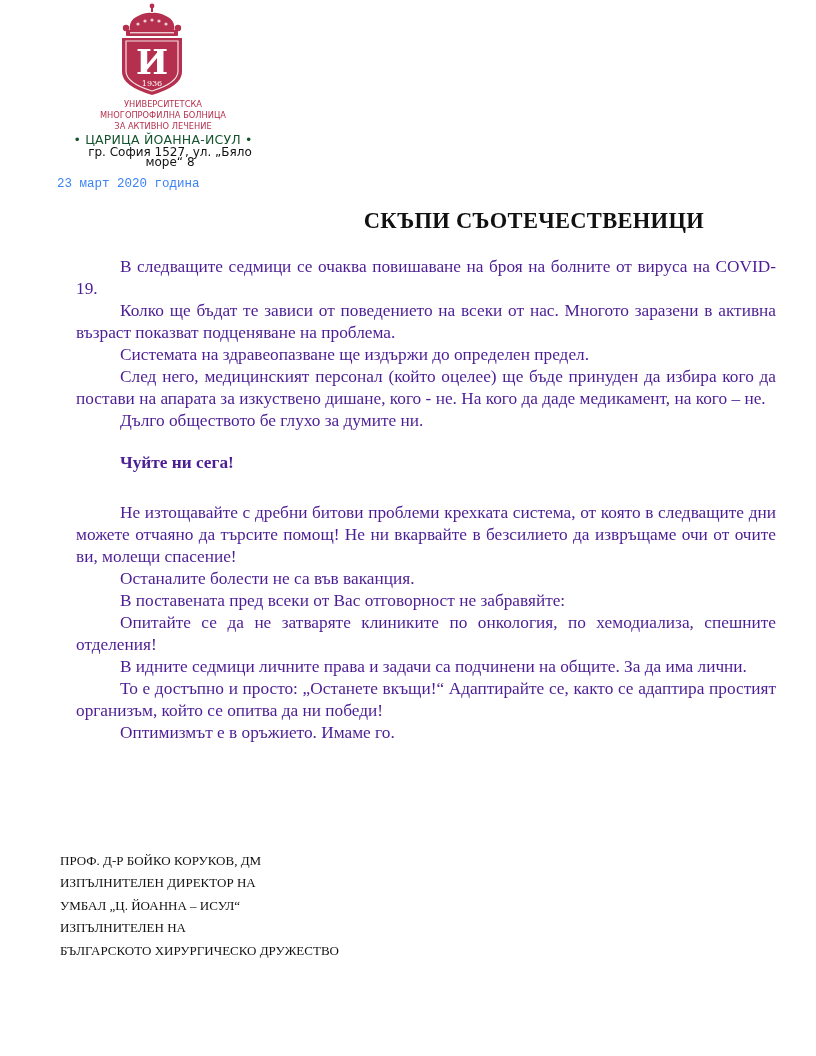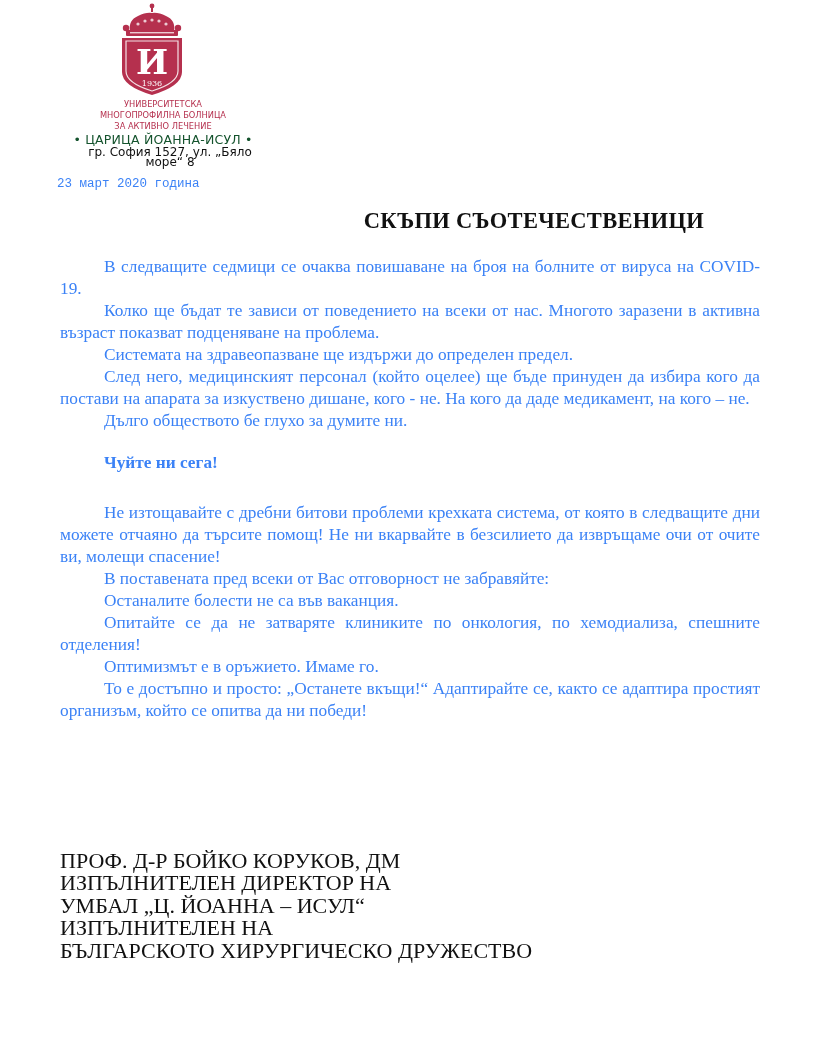--- a/index.html
+++ b/index.html
@@ -11,26 +11,26 @@
     .logo svg { position: absolute; left: 60px; top: 0; }
     .logo-lines { position: absolute; left: 12px; top: 96px; width: 190px; text-align: center; font-family: "DejaVu Sans", sans-serif; }
     .logo-line { color: #b5304e; font-size: 9.2px; line-height: 11px; letter-spacing: 0px; transform: scaleX(0.9); }
     .logo-name { color: #14532d; font-size: 12.5px; line-height: 15px; letter-spacing: 0.2px; margin-top: 1px; }
     .logo-addr { color: #111; font-size: 12px; line-height: 10px; margin-top: 0px; padding-left: 14px; }
 
     .date { position: absolute; left: 57px; top: 177px; font-family: Liberation Mono, monospace; font-size: 12.5px; color: #3b82f6; }
 
     .title { position: absolute; left: 0; width: 665px; top: 208px; text-align: right; font-family: "Liberation Serif", serif; font-weight: bold; font-size: 22.5px; letter-spacing: 0.3px; color: #111; margin-left: 39px; }
 
-    .body { position: absolute; left: 60px; width: 700px; top: 256px; font-family: "Liberation Serif", serif; font-size: 17.3px; line-height: 22px; color: #3b82f6; }
+    .body { position: absolute; left: 76px; width: 700px; top: 256px; font-family: "Liberation Serif", serif; font-size: 17.3px; line-height: 22px; color: #4c1d95; }
     .p { text-indent: 44px; text-align: justify; margin: 0; }
     .p-last { text-align-last: left; }
     .heading { text-indent: 44px; font-weight: bold; margin: 20px 0 28px 0; }
 
-    .signature { position: absolute; left: 60px; top: 850px; font-family: "Liberation Serif", serif; font-size: 22px; line-height: 22.4px; color: #111; }
+    .signature { position: absolute; left: 60px; top: 850px; font-family: "Liberation Serif", serif; font-size: 13px; line-height: 22.4px; color: #111; }
     .signature div { white-space: nowrap; }
   </style>
 </head>
 <body>
 
 <div class="page">
 
   <div class="logo">
     <svg width="72" height="94" viewBox="0 0 72 94">
 
@@ -72,25 +72,26 @@
   <div class="body">
     <p class="p p-last">В следващите седмици се очаква повишаване на броя на болните от вируса на COVID-19.</p>
     <p class="p p-last">Колко ще бъдат те зависи от поведението на всеки от нас. Многото заразени в активна възраст показват подценяване на проблема.</p>
     <p class="p p-last">Системата на здравеопазване ще издържи до определен предел.</p>
     <p class="p p-last">След него, медицинският персонал (който оцелее) ще бъде принуден да избира кого да постави на апарата за изкуствено дишане, кого - не. На кого да даде медикамент, на кого – не.</p>
     <p class="p p-last">Дълго обществото бе глухо за думите ни.</p>
 
     <p class="heading">Чуйте ни сега!</p>
 
     <p class="p p-last">Не изтощавайте с дребни битови проблеми крехката система, от която в следващите дни можете отчаяно да търсите помощ! Не ни вкарвайте в безсилието да извръщаме очи от очите ви, молещи спасение!</p>
+    <p class="p p-last">Останалите болести не са във ваканция.</p>
     <p class="p p-last">В поставената пред всеки от Вас отговорност не забравяйте:</p>
-    <p class="p p-last">Останалите болести не са във ваканция.</p>
     <p class="p p-last">Опитайте се да не затваряте клиниките по онкология, по хемодиализа, спешните отделения!</p>
+    <p class="p p-last">В идните седмици личните права и задачи са подчинени на общите. За да има лични.</p>
+    <p class="p p-last">То е достъпно и просто: „Останете вкъщи!“ Адаптирайте се, както се адаптира простият организъм, който се опитва да ни победи!</p>
     <p class="p p-last">Оптимизмът е в оръжието. Имаме го.</p>
-    <p class="p p-last">То е достъпно и просто: „Останете вкъщи!“ Адаптирайте се, както се адаптира простият организъм, който се опитва да ни победи!</p>
   </div>
 
   <div class="signature">
     <div>ПРОФ. Д-Р БОЙКО КОРУКОВ, ДМ</div>
     <div>ИЗПЪЛНИТЕЛЕН ДИРЕКТОР НА</div>
     <div>УМБАЛ „Ц. ЙОАННА – ИСУЛ“</div>
     <div>ИЗПЪЛНИТЕЛЕН НА</div>
     <div>БЪЛГАРСКОТО ХИРУРГИЧЕСКО ДРУЖЕСТВО</div>
   </div>
 

